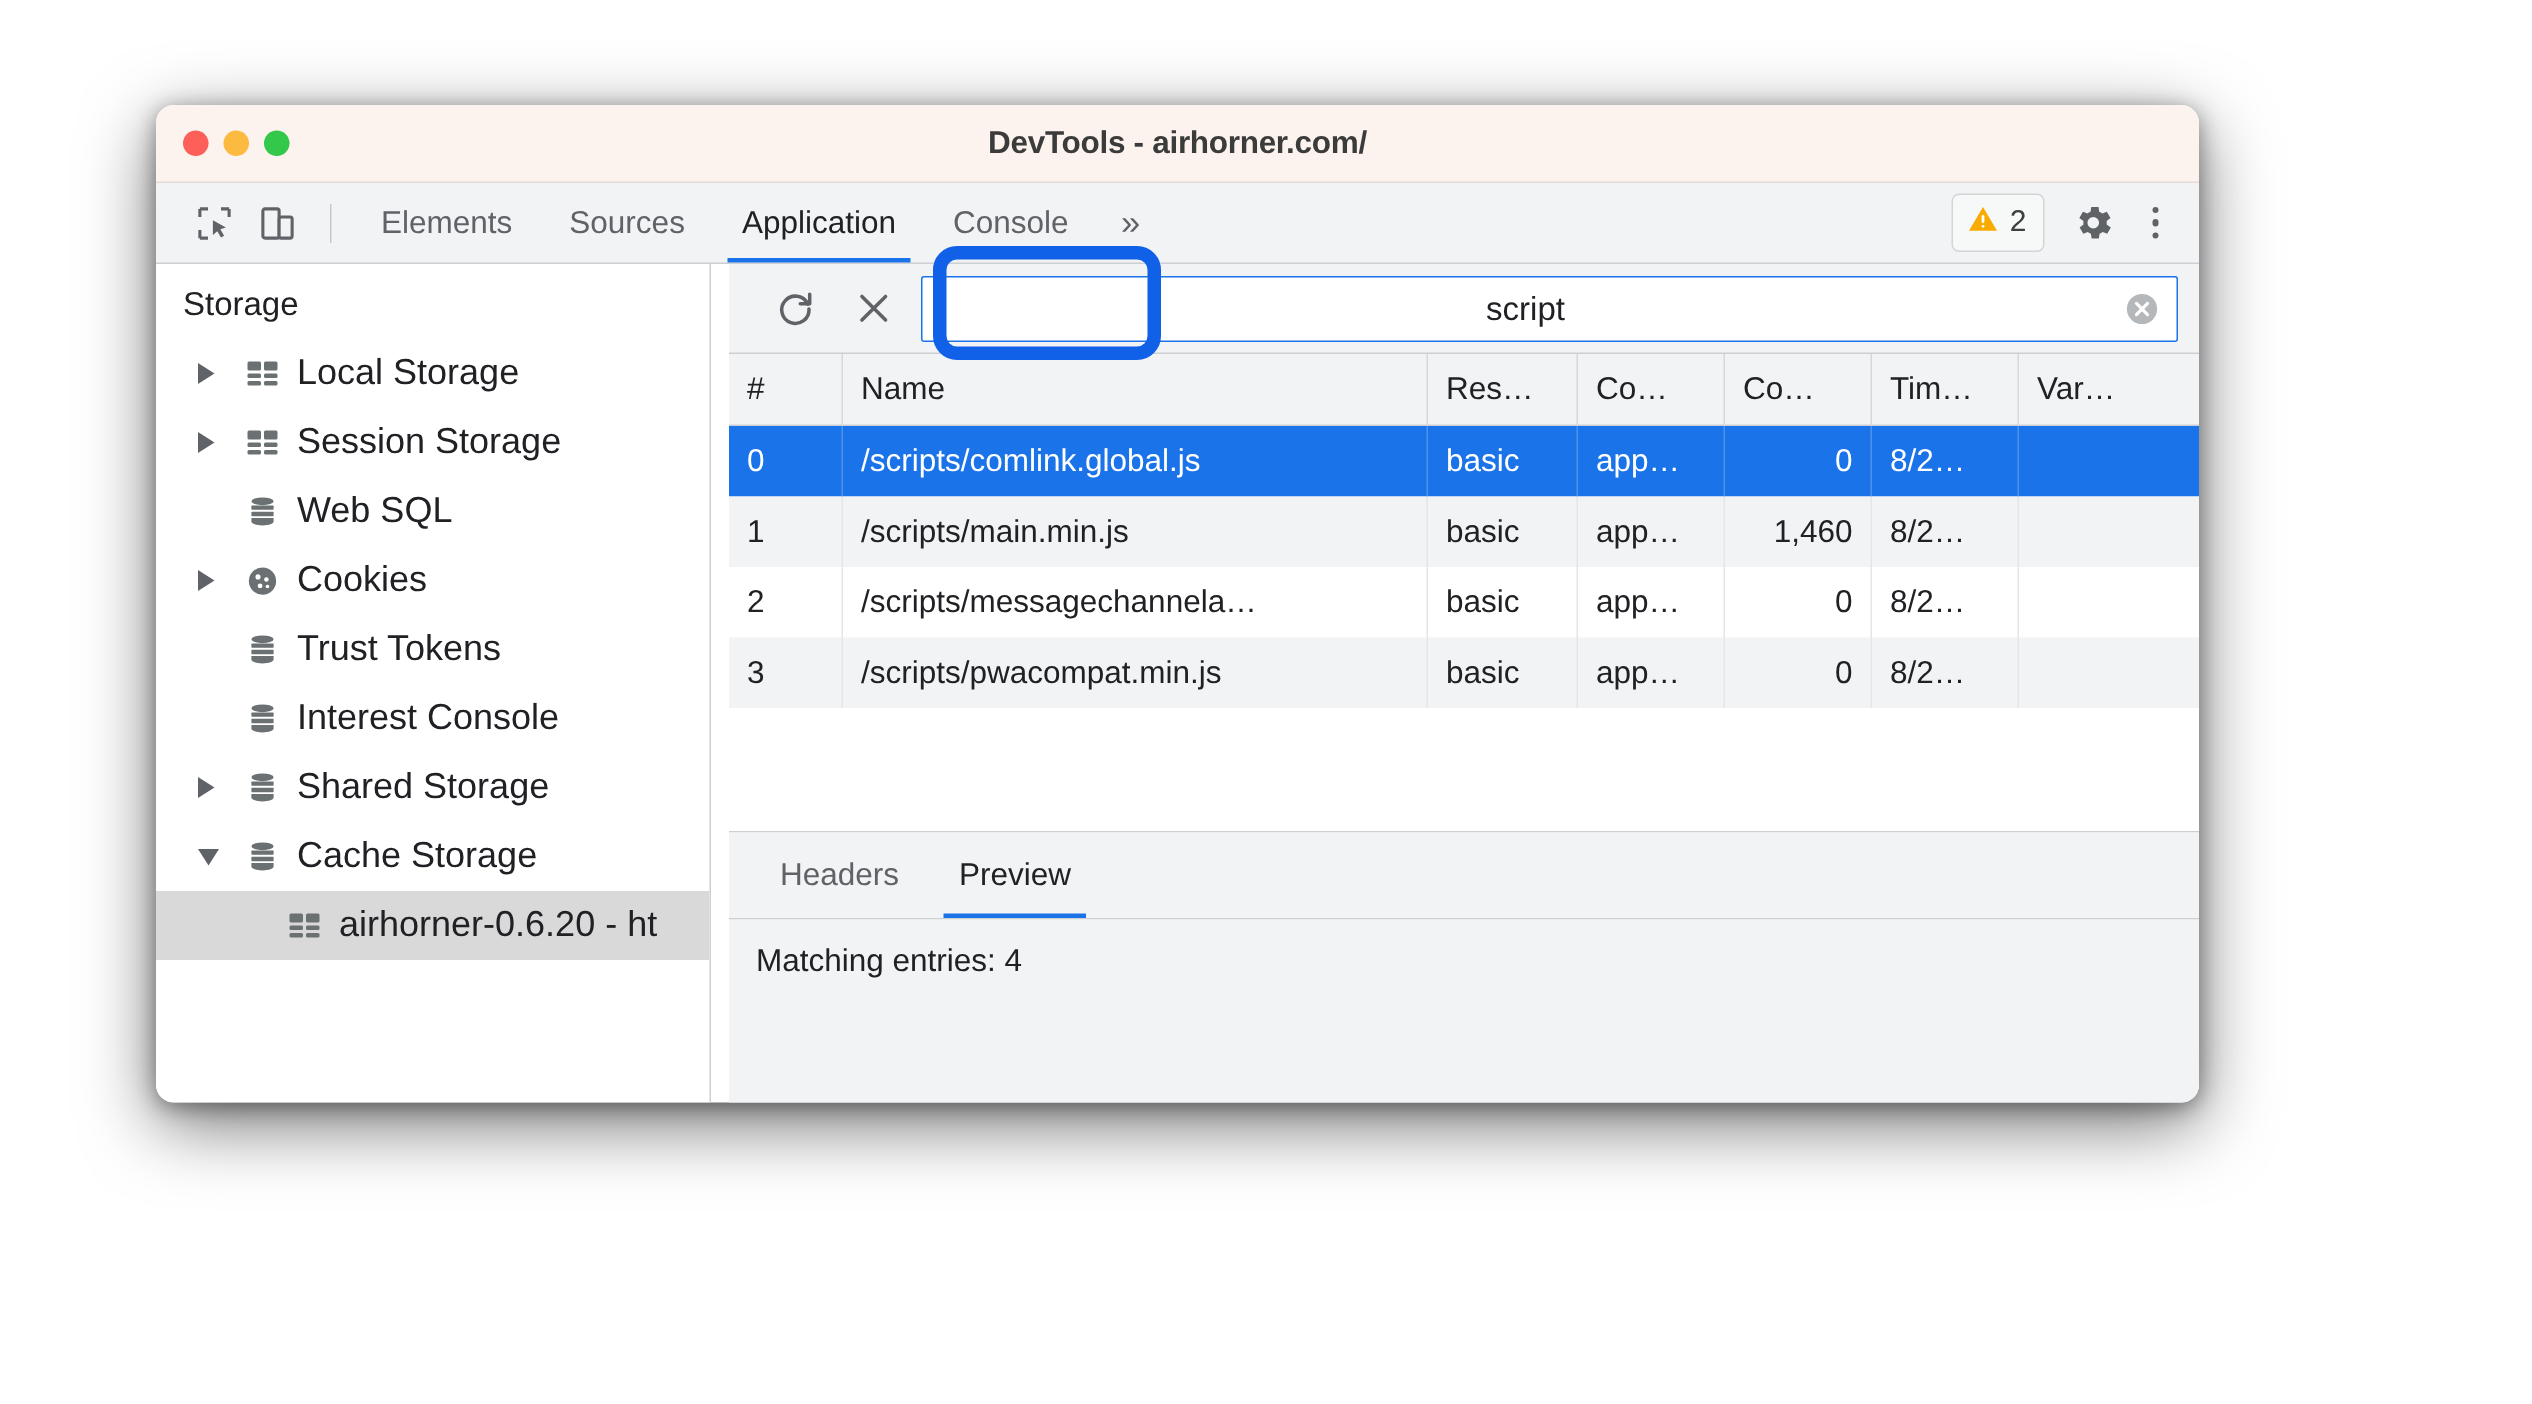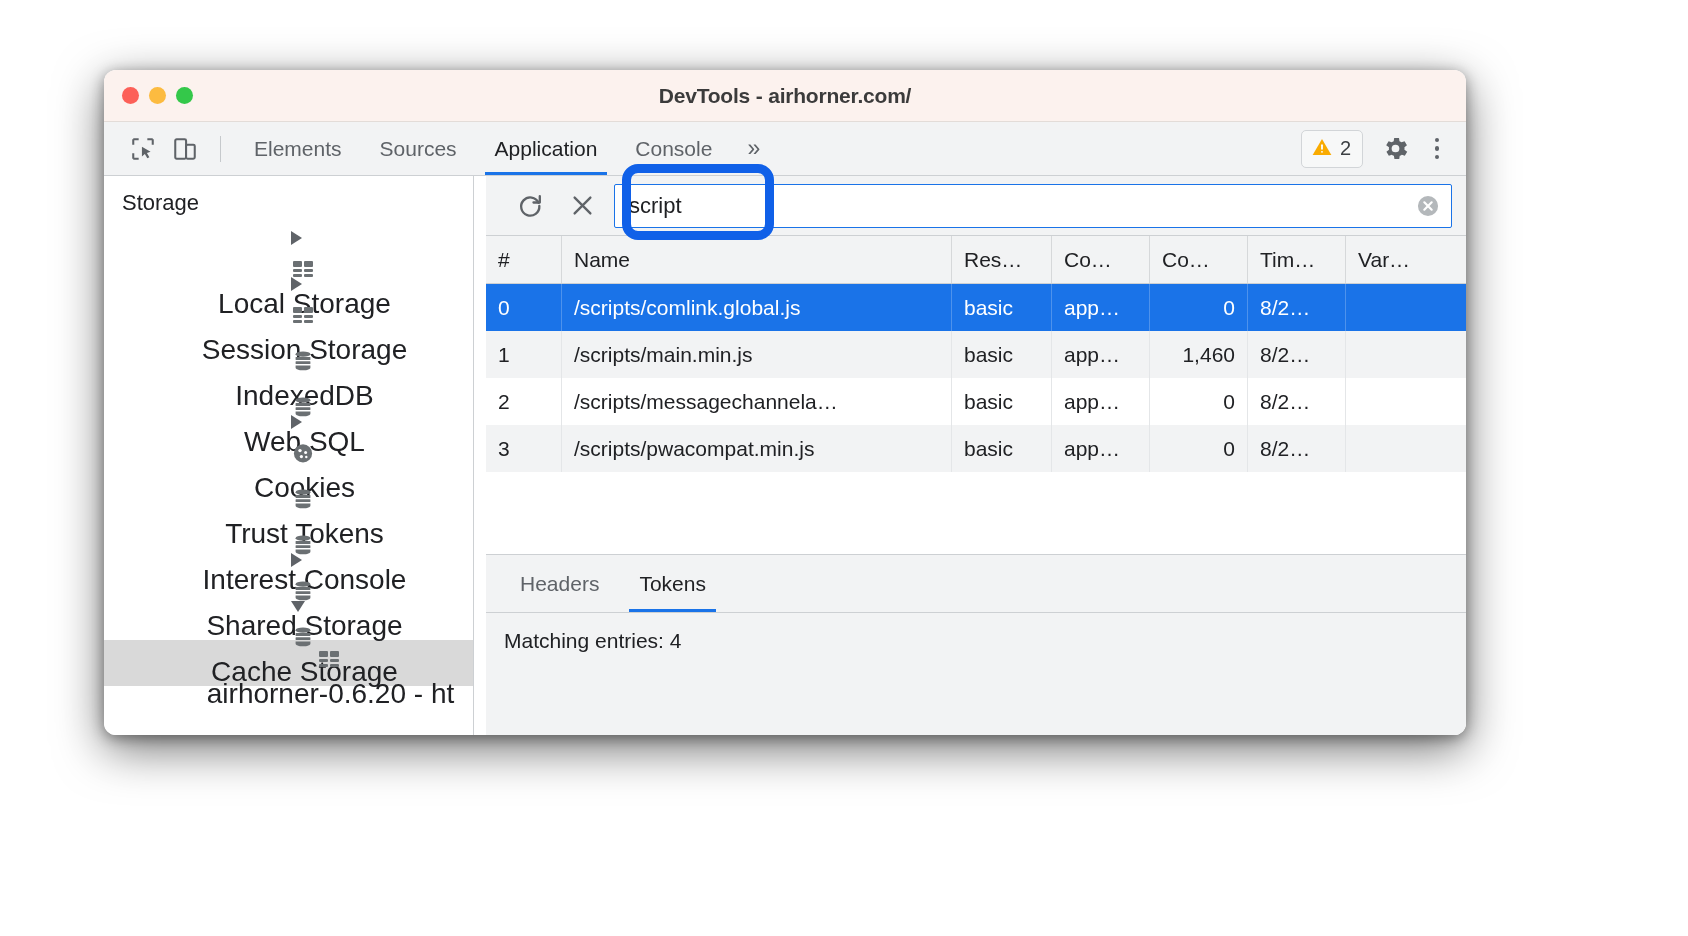--- a/index.html
+++ b/index.html
@@ -108,23 +108,22 @@
   }
   .sb-title {
     font-size: 22px; color: #202124;
     padding: 14px 0 10px 18px;
   }
   .tree { }
   .tnode {
     height: 46px;
     display: flex; align-items: center;
     padding-left: 28px;
-    font-size: 28px; color: #202124;
+    font-size: 24px; color: #202124;
     white-space: nowrap;
-    flex-direction: column;
   }
   .tnode.child { padding-left: 80px; }
   .tnode.selected { background: #d9d9d9; }
   .tri {
     width: 24px; flex: 0 0 24px;
     display: flex; align-items: center; justify-content: flex-start;
     color: #5f6368;
   }
   .tri .arrow-r { width:0;height:0;border-left:11px solid #5f6368;border-top:7px solid transparent;border-bottom:7px solid transparent; }
   .tri .arrow-d { width:0;height:0;border-top:11px solid #5f6368;border-left:7px solid transparent;border-right:7px solid transparent; }
@@ -147,20 +146,21 @@
   .filterwrap { flex: 1 1 auto; position: relative; margin-left: 6px; }
   .filterinput {
     width: 100%; height: 44px;
     background: #fff;
     border: 1px solid #1a73e8;
     border-radius: 2px;
     font-size: 22px; color: #202124;
     padding: 0 46px 0 14px;
     outline: none;
     font-family: "Liberation Sans", sans-serif;
+    text-align: center;
   }
   .clearbtn {
     position: absolute; right: 10px; top: 50%; transform: translateY(-50%);
     width: 28px; height: 28px; display:flex; align-items:center; justify-content:center;
   }
   
   .annot {
     position: absolute;
     left: 136px; top: -12px;
     width: 152px; height: 76px;
@@ -319,32 +319,20 @@
                   <rect x="13" y="4" width="9" height="6" rx="1"></rect>
               <rect x="2" y="12" width="9" height="3" rx="1"></rect>
                   <rect x="13" y="12" width="9" height="3" rx="1"></rect>
               <rect x="2" y="17" width="9" height="3" rx="1"></rect>
                   <rect x="13" y="17" width="9" height="3" rx="1"></rect>
             </svg>
           </span>
           <span class="tlabel">Session Storage</span>
         </div>
 
-        <div class="tnode">
-          <span class="tri"></span>
-          <span class="ticon">
-            <svg width="24" height="24" viewBox="0 0 24 24" fill="#6b7073">
-              <ellipse cx="12" cy="5.2" rx="7.4" ry="2.6"></ellipse>
-              <rect x="4.6" y="8.0" width="14.8" height="2.9" rx="0.5"></rect>
-              <rect x="4.6" y="12.2" width="14.8" height="2.9" rx="0.5"></rect>
-              <path d="M4.6 16.4h14.8v2.3c0 1.5-3.3 2.6-7.4 2.6s-7.4-1.1-7.4-2.6z"></path>
-            </svg>
-          </span>
-          <span class="tlabel">IndexedDB</span>
-        </div>
 
         <div class="tnode">
           <span class="tri"></span>
           <span class="ticon">
             <svg width="24" height="24" viewBox="0 0 24 24" fill="#6b7073">
               <ellipse cx="12" cy="5.2" rx="7.4" ry="2.6"></ellipse>
               <rect x="4.6" y="8.0" width="14.8" height="2.9" rx="0.5"></rect>
               <rect x="4.6" y="12.2" width="14.8" height="2.9" rx="0.5"></rect>
               <path d="M4.6 16.4h14.8v2.3c0 1.5-3.3 2.6-7.4 2.6s-7.4-1.1-7.4-2.6z"></path>
             </svg>
@@ -519,21 +507,21 @@
         </div>
       </div>
 
       <div class="gridfill"></div>
 
       <div class="detailtabs">
         <div class="dtab">
               <span>Headers</span>
             </div>
         <div class="dtab active">
-              <span>Tokens</span>
+              <span>Preview</span>
             </div>
       </div>
       <div class="detailbody">Matching entries: 4</div>
 
     </div>
   </div>
 </div>
 </div>
 
 </body></html>

